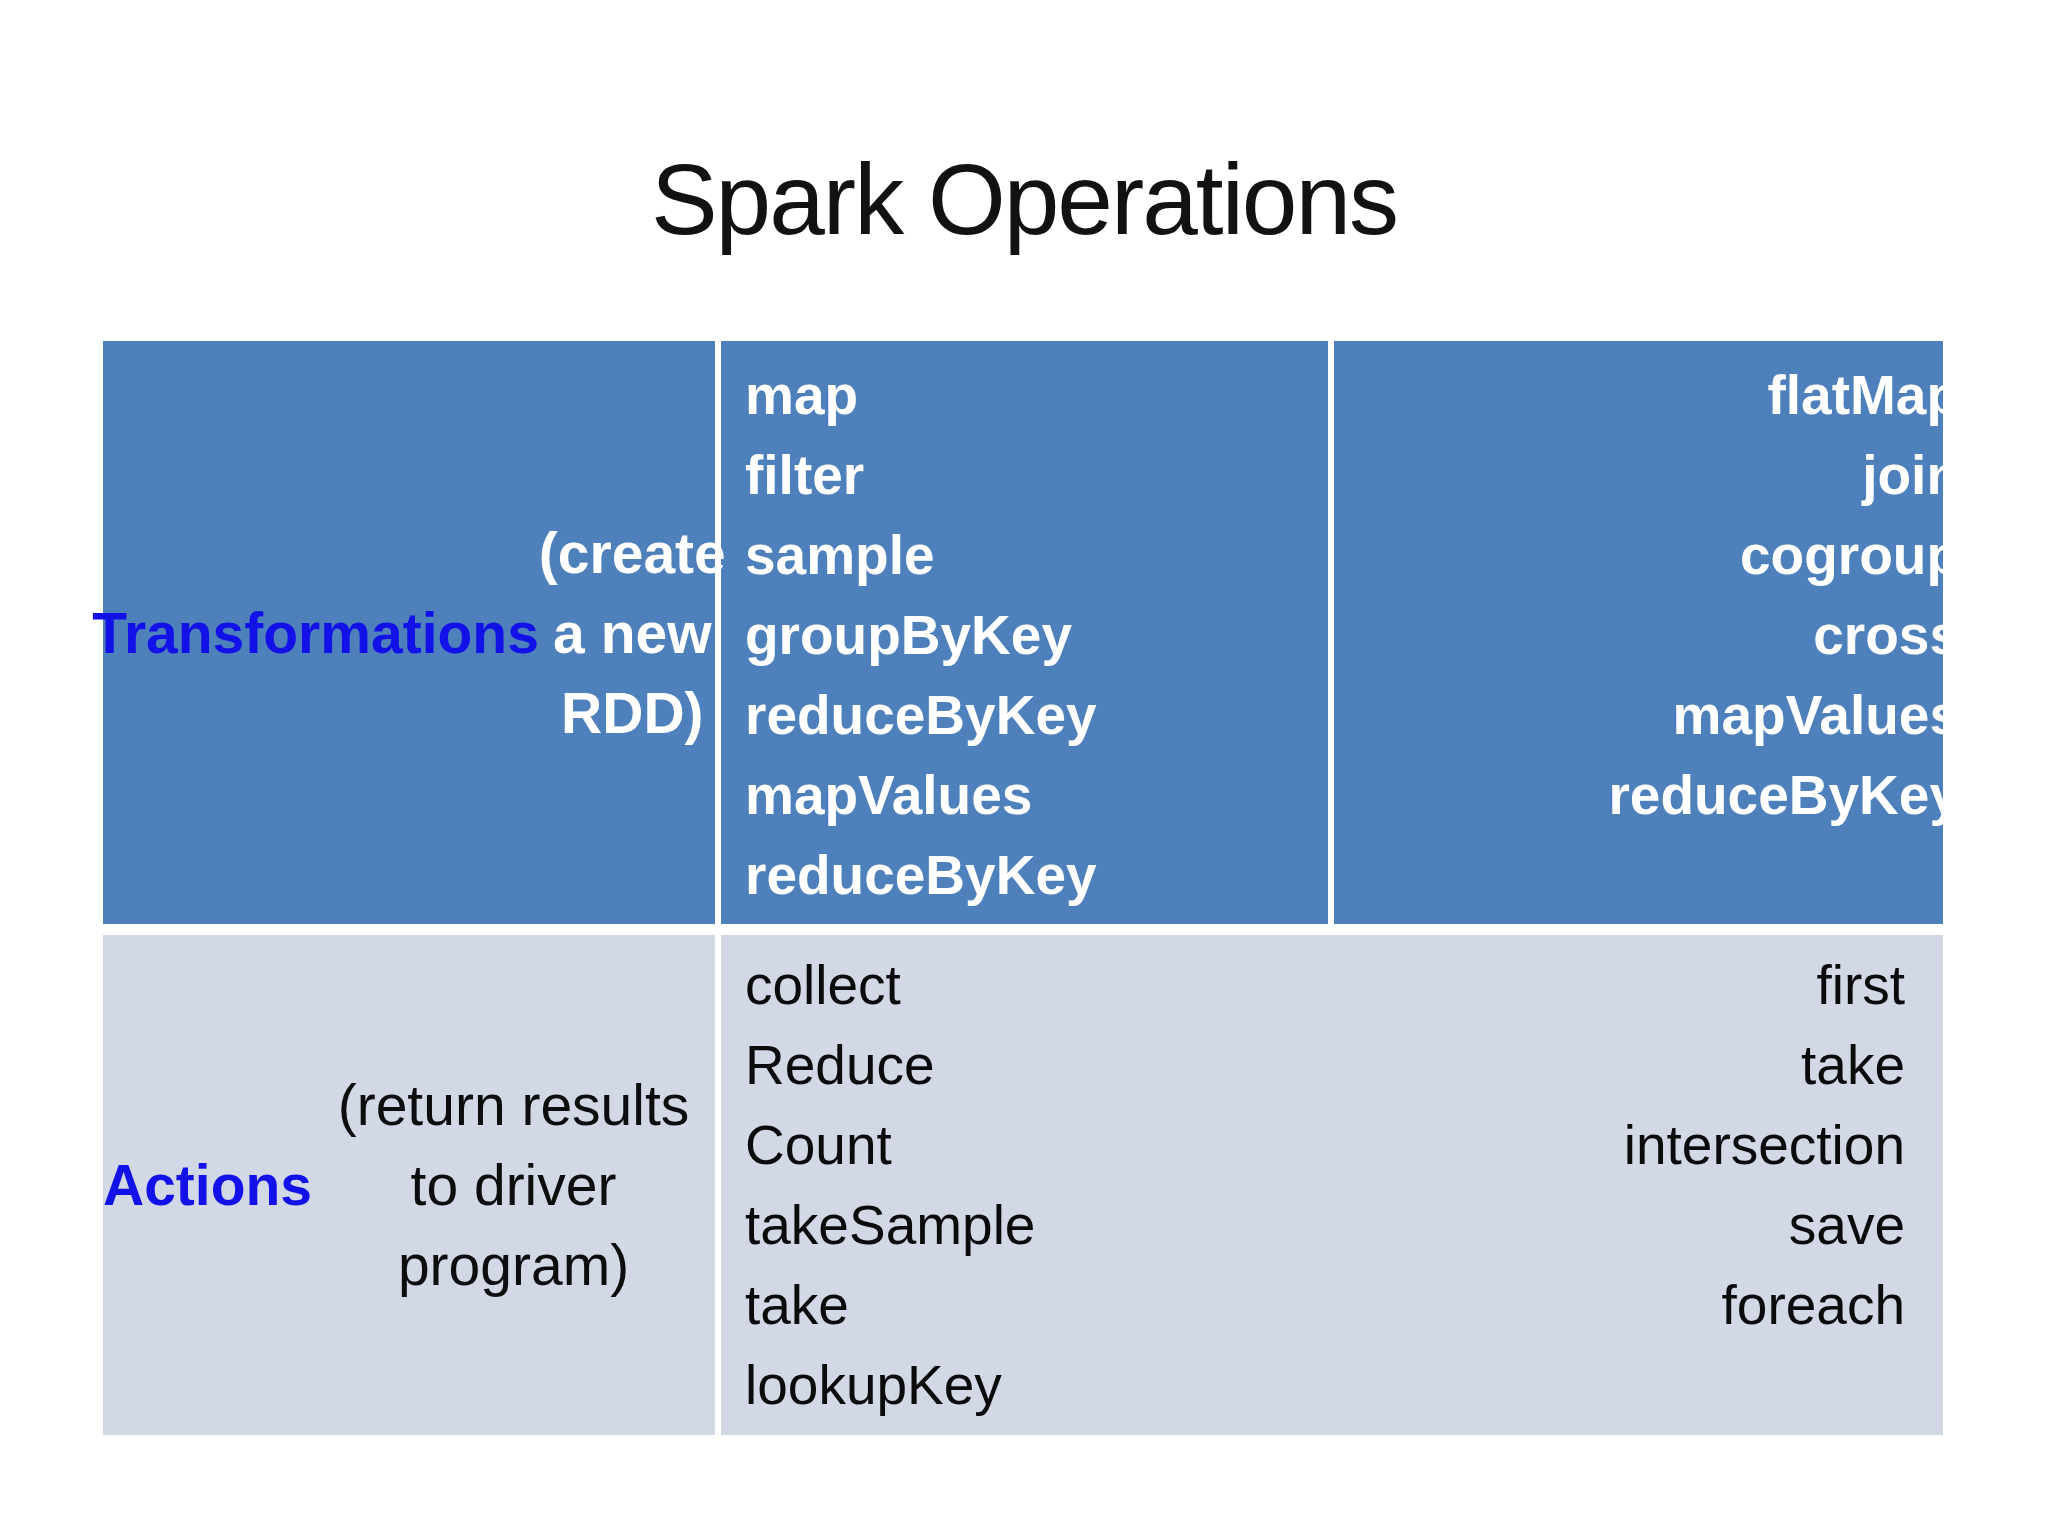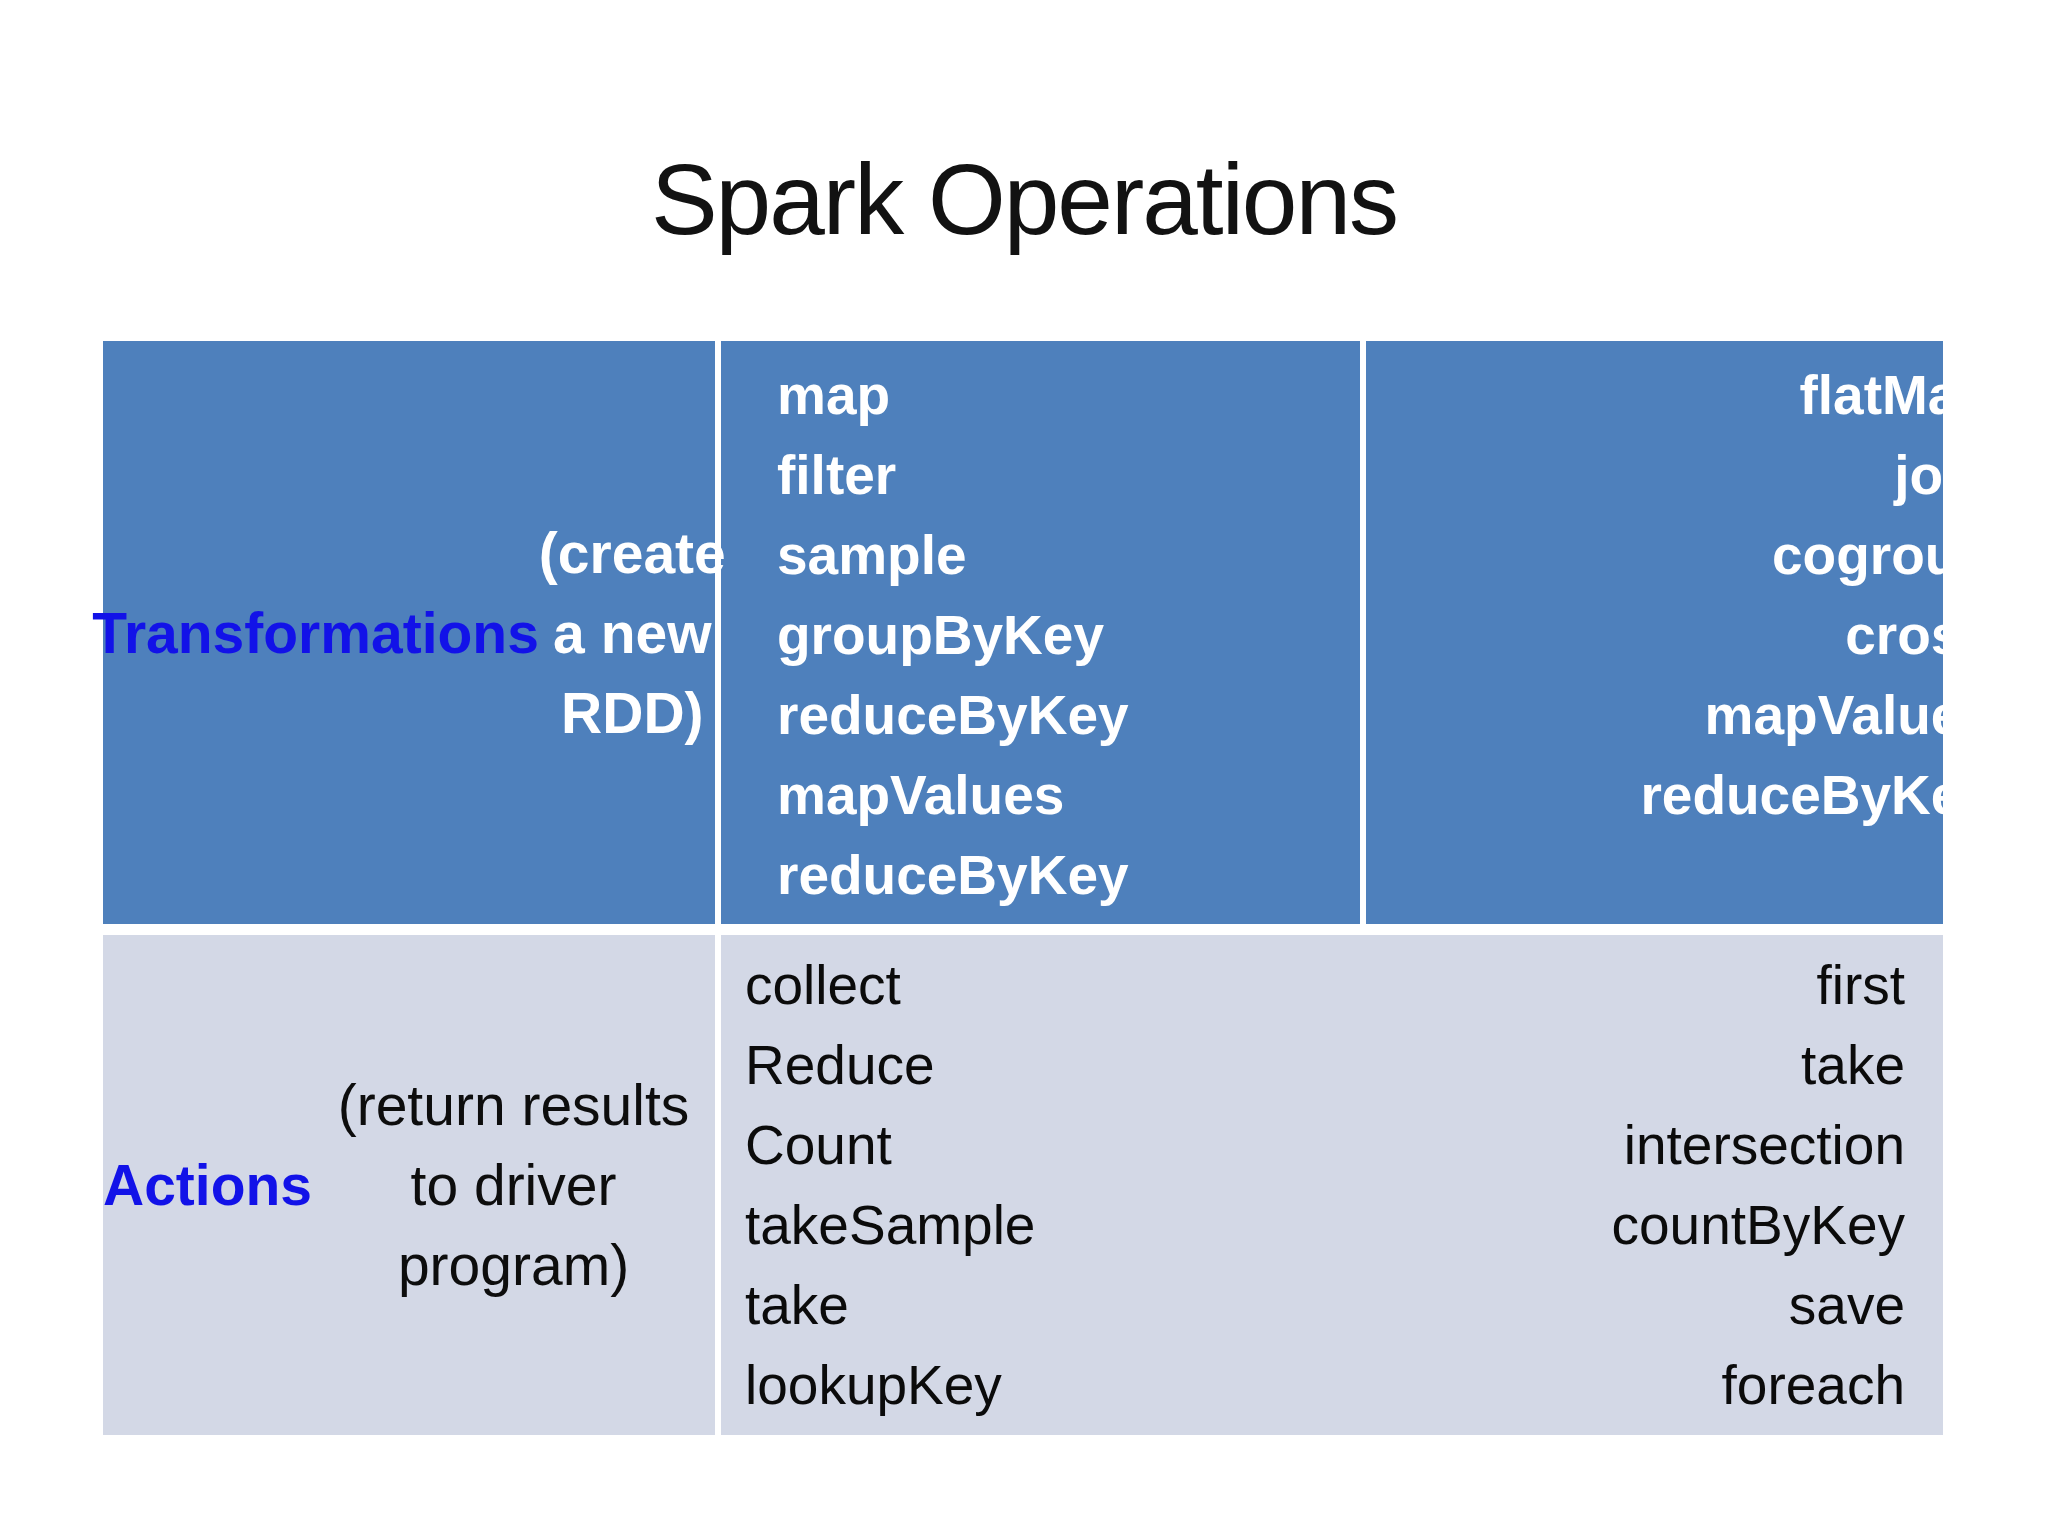--- a/index.html
+++ b/index.html
@@ -100,21 +100,21 @@
     color: #0b0b0b;
     padding-top: 10px;
   }
   .list-left {
     text-align: left;
     padding-left: 24px;
   }
   .list-right {
     text-align: right;
   }
-  .row-transformations .list-left  { width: 607px; margin-left: 32px; }
+  .row-transformations .list-left  { width: 607px; }
   .row-transformations .list-right { width: 609px; padding-right: 22px; margin-left: 39px; }
   .row-actions .list-left  { width: 607px; }
   .row-actions .list-right { width: 615px; padding-right: 38px; }
 </style>
 </head>
 <body>
 
 <div class="slide">
   <h1 class="title">Spark Operations</h1>
 
@@ -159,20 +159,19 @@
           <div>Reduce</div>
           <div>Count</div>
           <div>takeSample</div>
           <div>take</div>
           <div>lookupKey</div>
         </div>
       <div class="cell list-cell list-right">
           <div>first</div>
           <div>take</div>
           <div>intersection</div>
-          <div>countByKey</div>
           <div>save</div>
           <div>foreach</div>
         </div>
     </div>
 
   </div>
 </div>
 
 </body></html>

